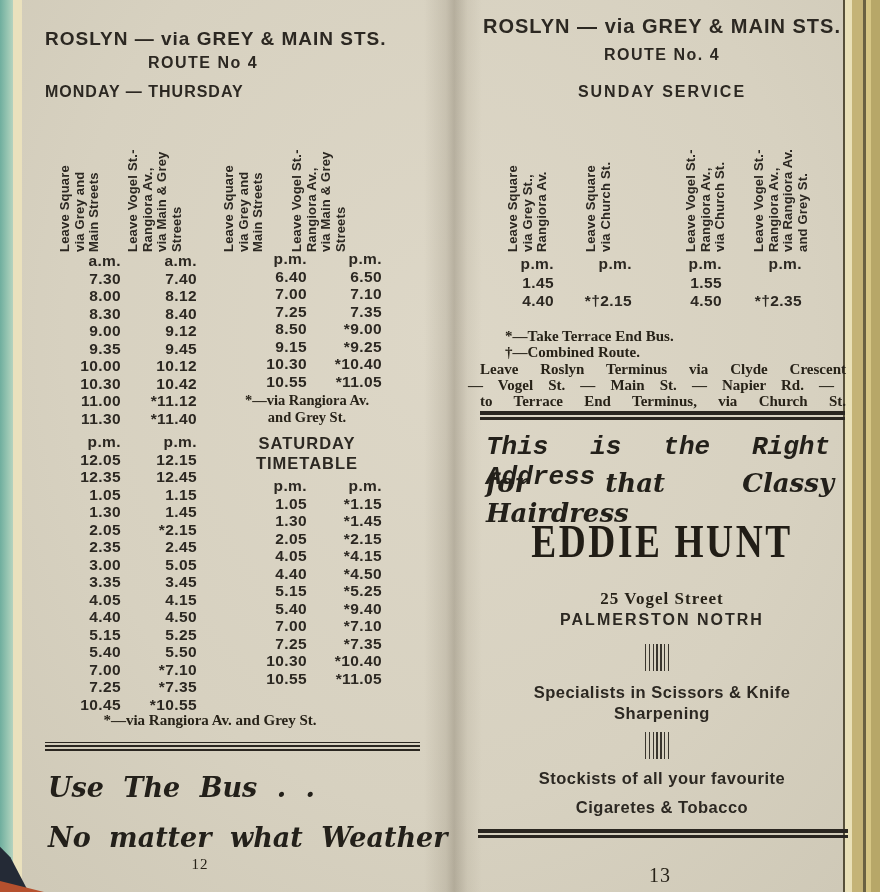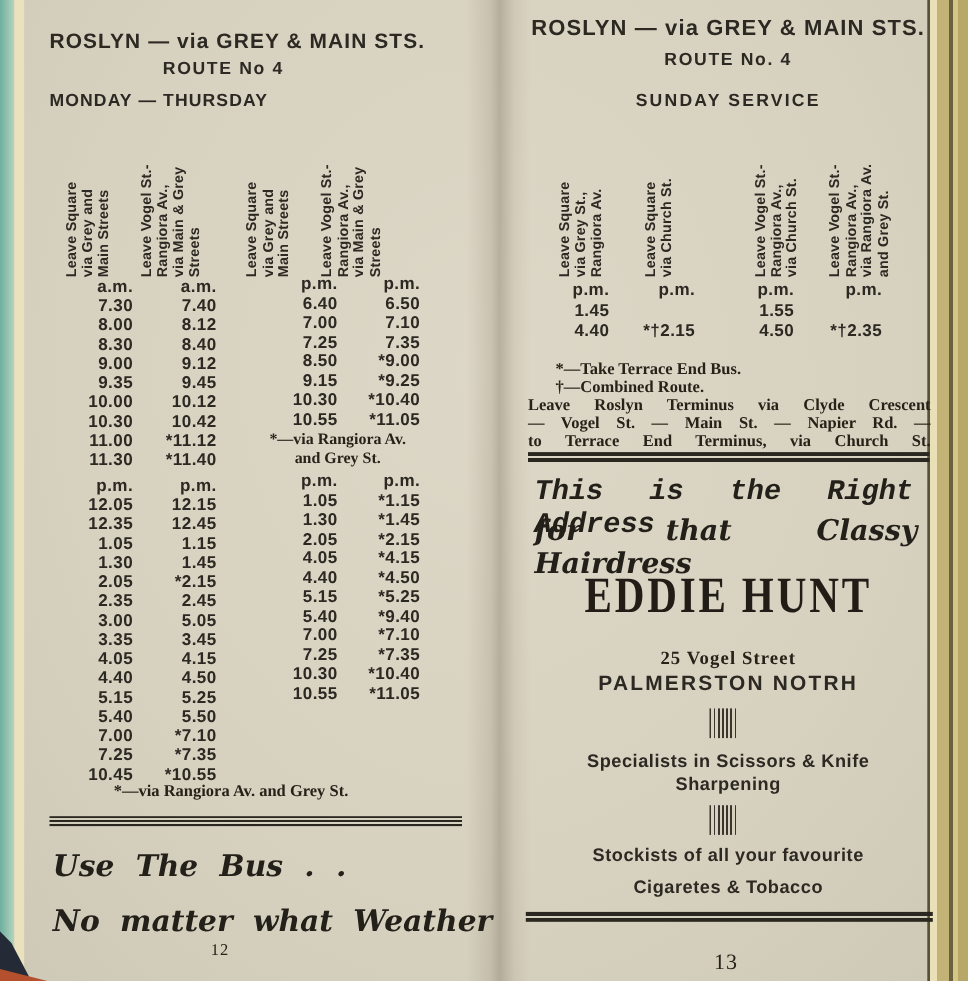--- a/index.html
+++ b/index.html
@@ -245,20 +245,22 @@
               <span class="tcell">*10.40</span>
             </div>
             <div class="trow">
               <span class="tcell">10.55</span>
               <span class="tcell">*11.05</span>
             </div>
           </div>
       </div>
       <div class="serif ctr pre" style="font-size:14.5px;line-height:16.5px;margin-top:2px;">*—via Rangiora Av.
 and Grey St.</div>
+      <div class="sans ctr pre" style="font-size:16.5px;line-height:19.5px;letter-spacing:1px;margin-top:9px;">SATURDAY
+TIMETABLE</div>
       <div class="tbl tblf" style="margin-top:4px;">
         <div>
             <div class="trow">
               <span class="tcell">p.m.</span>
               <span class="tcell">p.m.</span>
             </div>
           </div>
         <div>
             <div class="trow">
               <span class="tcell">1.05</span>
@@ -357,32 +359,32 @@
             <span class="tcell">4.50</span>
             <span class="tcell">*†2.35</span>
           </div>
         </div>
     </div>
 
     <div class="abs serif" style="left:505px;top:328px;font-size:15px;line-height:16.5px;">*—Take Terrace End Bus.</div>
     <div class="abs serif" style="left:505px;top:344px;font-size:15px;line-height:16.5px;">†—Combined Route.</div>
 
     <div class="abs serif jline" style="left:480px;top:361px;width:366px;font-size:15px;line-height:16px;">Leave Roslyn Terminus via Clyde Crescent</div>
-    <div class="abs serif jline" style="left:480px;top:377px;width:366px;font-size:15px;line-height:16px;font-family:Liberation Serif, serif;">— Vogel St. — Main St. — Napier Rd. —</div>
+    <div class="abs serif jline" style="left:468px;top:377px;width:366px;font-size:15px;line-height:16px;font-family:Liberation Serif, serif;">— Vogel St. — Main St. — Napier Rd. —</div>
     <div class="abs serif jline" style="left:480px;top:393px;width:366px;font-size:15px;line-height:16px;">to Terrace End Terminus, via Church St.</div>
 
     <div class="rule-heavy" style="left:480px;top:411px;width:365px;"></div>
 
     <div class="abs ital jline" style="left:486px;top:432px;width:344px;font-size:26px;font-family:Liberation Mono, monospace;">This is the Right  Address</div>
     <div class="abs ital jline" style="left:486px;top:468px;width:348px;font-size:26px;">for that  Classy  Hairdress</div>
 
     <div class="abs serif ctr" style="left:478px;top:516px;width:368px;font-size:44px;letter-spacing:3px;transform:scale(.85,1.05);color:#211d16;">EDDIE HUNT</div>
 
     <div class="abs serif ctr" style="left:478px;top:589px;width:368px;font-size:17px;letter-spacing:1px;">25 Vogel Street</div>
-    <div class="abs sans ctr" style="left:478px;top:611px;width:368px;font-size:19px;letter-spacing:2px;">PALMERSTON  NOTRH</div>
+    <div class="abs sans ctr" style="left:478px;top:611px;width:368px;font-size:16px;letter-spacing:2px;">PALMERSTON  NOTRH</div>
 
     <div class="hatch" style="left:645px;top:644px;"></div>
 
     <div class="abs sans ctr pre" style="left:478px;top:682px;width:368px;font-size:16.5px;line-height:21px;letter-spacing:.5px;">Specialists in Scissors &amp; Knife
 Sharpening</div>
 
     <div class="hatch" style="left:645px;top:732px;"></div>
 
     <div class="abs sans ctr" style="left:478px;top:769px;width:368px;font-size:16.5px;letter-spacing:.5px;">Stockists of all your favourite</div>
     <div class="abs sans ctr" style="left:478px;top:798px;width:368px;font-size:16.5px;letter-spacing:.5px;">Cigaretes &amp; Tobacco</div>

